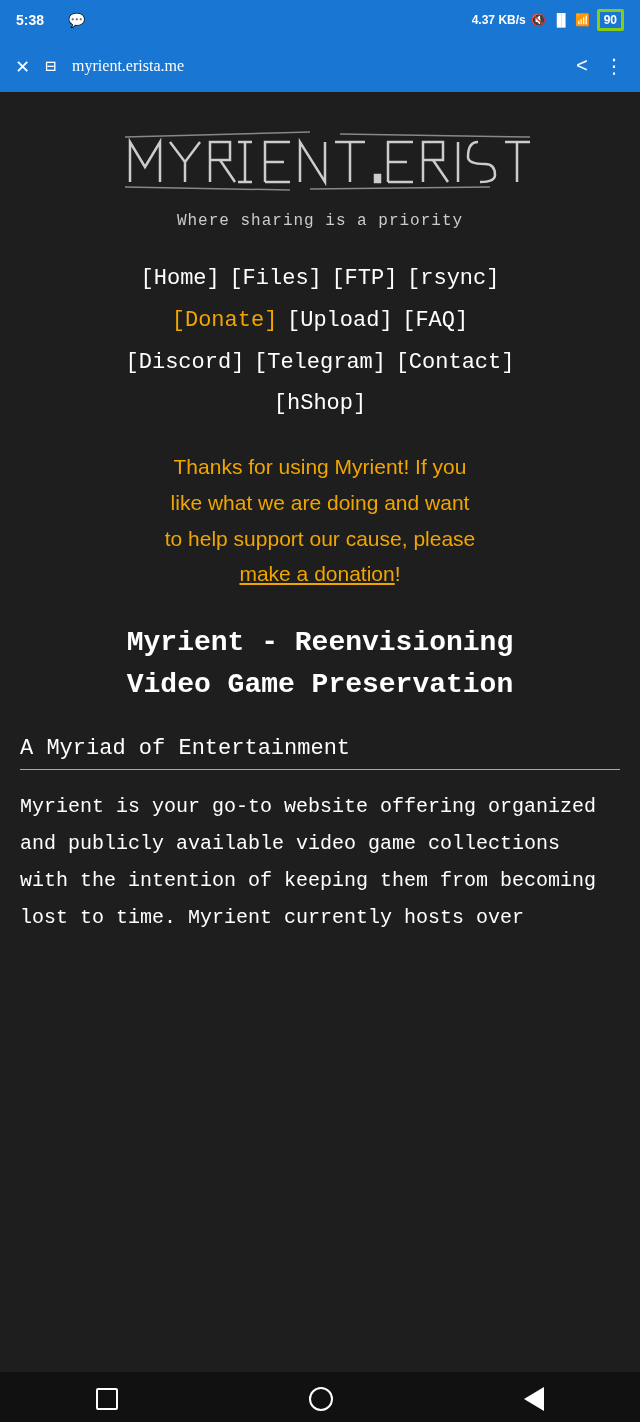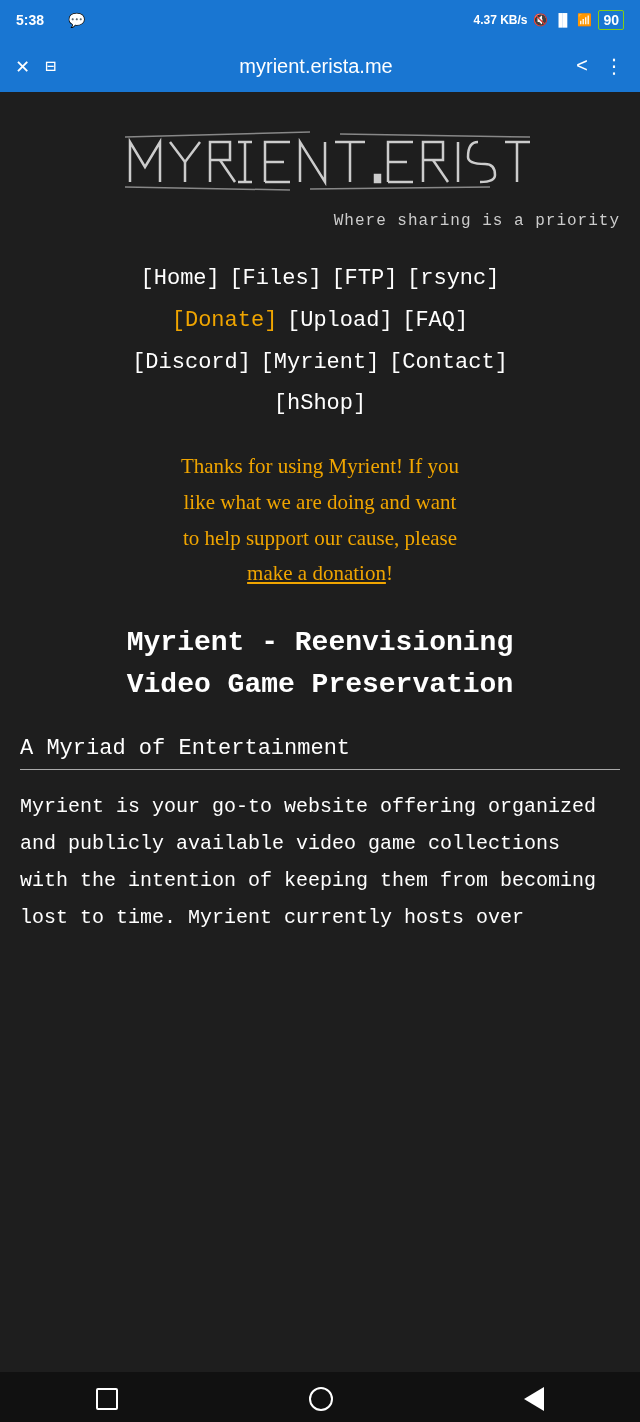--- a/index.html
+++ b/index.html
@@ -32,24 +32,24 @@
       gap: 24px;
     }
     .status-right {
       display: flex;
       align-items: center;
       gap: 6px;
       font-size: 12px;
       margin-left: 44px;
     }
     .battery-box {
-      border: 1px solid #84cc16;
+      border: 3px solid #84cc16;
       border-radius: 2px;
       padding: 1px 4px;
-      font-size: 14px;
+      font-size: 12px;
       text-align: center;
     }
 
     
     .browser-bar {
       background: #1976d2;
       height: 52px;
       display: flex;
       align-items: center;
       padding: 0 16px;
@@ -61,42 +61,42 @@
       cursor: pointer;
       color: white;
     }
     .browser-bar .tabs-icon {
       font-size: 18px;
       color: white;
     }
     .url-bar {
       flex: 1;
       color: white;
-      font-family: Liberation Sans, sans-serif;
-      font-size: 20px;
-      text-align: center;
+      font-family: Liberation Serif, serif;
+      font-size: 16px;
+      text-align: left;
     }
     .browser-actions {
       display: flex;
       gap: 16px;
       align-items: center;
       color: white;
       font-size: 20px;
     }
 
     
     .main-content {
       background: #1e1e1e;
       padding: 30px 20px 20px 20px;
       min-height: 1280px;
     }
 
     
     .logo-area {
-      text-align: right;
+      text-align: center;
       margin-bottom: 16px;
     }
     .logo-svg {
       display: block;
       margin: 0 auto 10px auto;
     }
     .tagline {
       font-family: 'Courier New', Courier, monospace;
       color: #cccccc;
       font-size: 16px;
@@ -117,21 +117,21 @@
     }
     .nav-section a.donate {
       color: #f0a500;
     }
 
     
     .donation-msg {
       text-align: center;
       color: #f0a500;
       font-size: 21px;
-      font-family: Liberation Serif, serif;
+      font-family: Liberation Sans, sans-serif;
       line-height: 1.7;
       margin: 10px 0 30px 0;
       padding: 0 8px;
     }
     .donation-msg a {
       color: #f0a500;
       text-decoration: underline;
     }
 
     
@@ -294,21 +294,21 @@
 
   <div class="nav-section">
     <a href="#">[Home]</a> 
     <a href="#">[Files]</a> 
     <a href="#">[FTP]</a> 
     <a href="#">[rsync]</a><br>
     <a href="#" class="donate">[Donate]</a> 
     <a href="#">[Upload]</a> 
     <a href="#">[FAQ]</a><br>
     <a href="#">[Discord]</a> 
-    <a href="#">[Myrient]</a> 
+    <a href="#">[Telegram]</a> 
     <a href="#">[Contact]</a><br>
     <a href="#">[hShop]</a>
   </div>
 
   <div class="donation-msg">
     <span>Thanks for using Myrient! If you</span><br>
     <span>like what we are doing and want</span><br>
     <span>to help support our cause, please</span><br>
     <a href="#">make a donation</a><span>!</span>
   </div>

